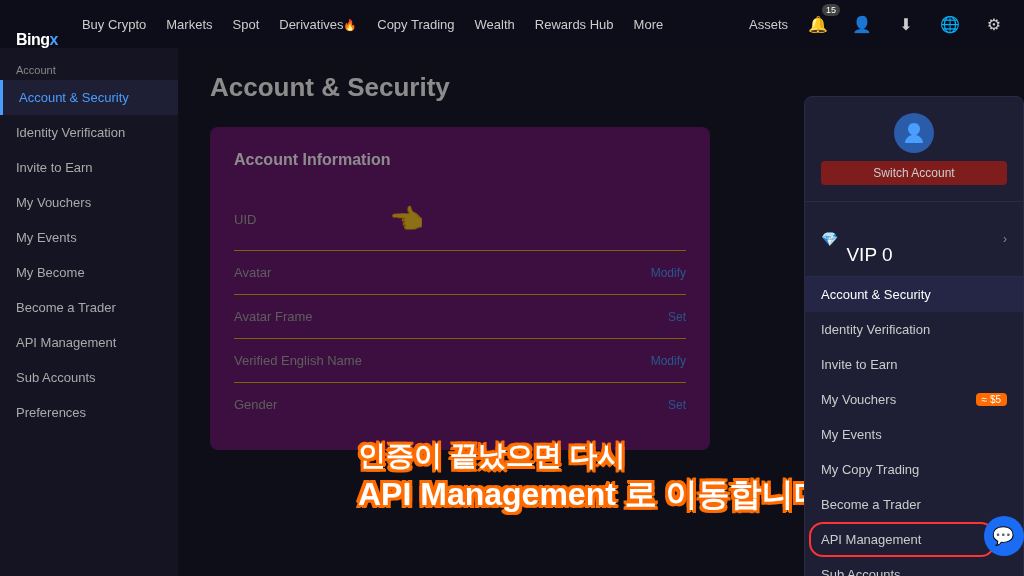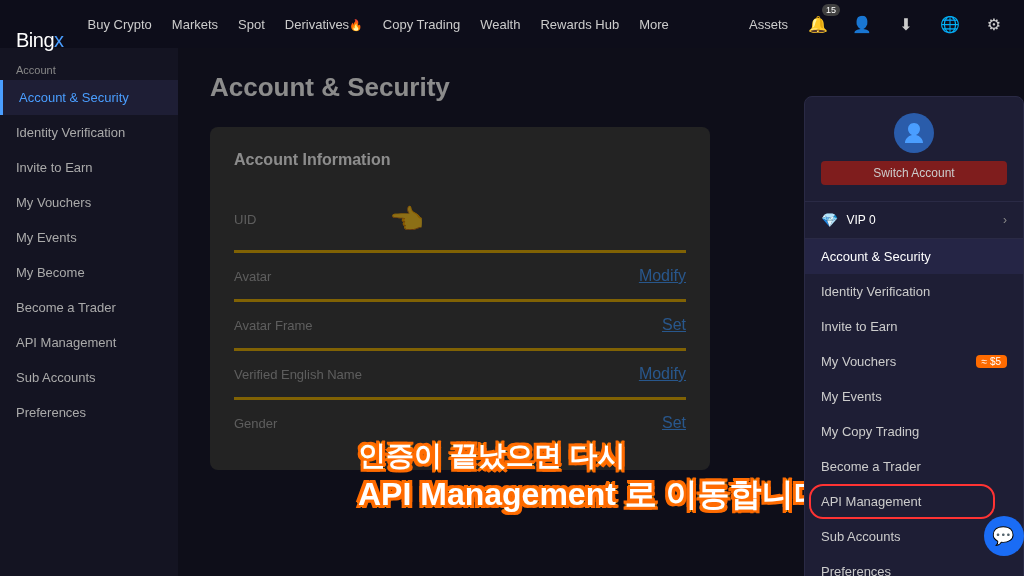--- a/index.html
+++ b/index.html
@@ -17,22 +17,22 @@
       display: flex;
       align-items: center;
       background: #0d0d1a;
       height: 48px;
       padding: 0 16px;
       gap: 24px;
       position: relative;
       z-index: 100;
     }
     .logo {
-      font-size: 20px;
-      font-weight: 400;
+      font-size: 16px;
+      font-weight: 700;
       color: #4a9eff;
       letter-spacing: -0.5px;
       margin-top: 32px;
     }
     .logo span { color: #fff; }
     .nav-links {
       display: flex;
       gap: 20px;
       align-items: flex-end;
       flex: 1;
@@ -120,49 +120,48 @@
       overflow: hidden;
     }
     .page-title {
       font-size: 26px;
       font-weight: 700;
       color: #fff;
       margin-bottom: 24px;
     }
 
     .content-card {
-      background: #404040;
+      background: #701a75;
       border-radius: 8px;
       padding: 24px;
       max-width: 500px;
     }
     .section-heading {
       font-size: 16px;
       font-weight: 600;
       color: #fff;
       margin-bottom: 20px;
     }
     .info-row {
       display: flex;
       align-items: center;
       padding: 14px 0;
-      border-bottom: 3px solid #eab308;
+      border-bottom: 1px solid #eab308;
       font-size: 13px;
       color: #aaa;
       gap: 16px;
     }
     .info-row:last-child { border-bottom: none; }
     .info-label { width: 140px; flex-shrink: 0; }
     .info-value { flex: 1; color: #fff; }
     .modify-btn {
-      font-size: 16px;
+      font-size: 12px;
       color: #4a9eff;
       cursor: pointer;
       margin-left: auto;
-      text-decoration: underline;
     }
 
     
     .pointer-emoji {
       font-size: 28px;
       display: inline-block;
       transform: scaleX(-1);
     }
 
     
@@ -236,21 +235,21 @@
       align-items: center;
       padding: 10px 16px;
       border-bottom: 1px solid #2a2a45;
       cursor: pointer;
     }
     .vip-diamond {
       color: #4a9eff;
       margin-right: 8px;
       font-size: 14px;
     }
-    .vip-label { font-size: 12px; color: #fff; flex: 1; }
+    .vip-label { font-size: 19px; color: #fff; flex: 1; margin-top: 32px; }
     .vip-arrow { color: #888; font-size: 12px; }
     .dropdown-menu-item {
       padding: 10px 16px;
       font-size: 13px;
       color: #ccc;
       cursor: pointer;
       display: flex;
       align-items: center;
       justify-content: space-between;
     }

